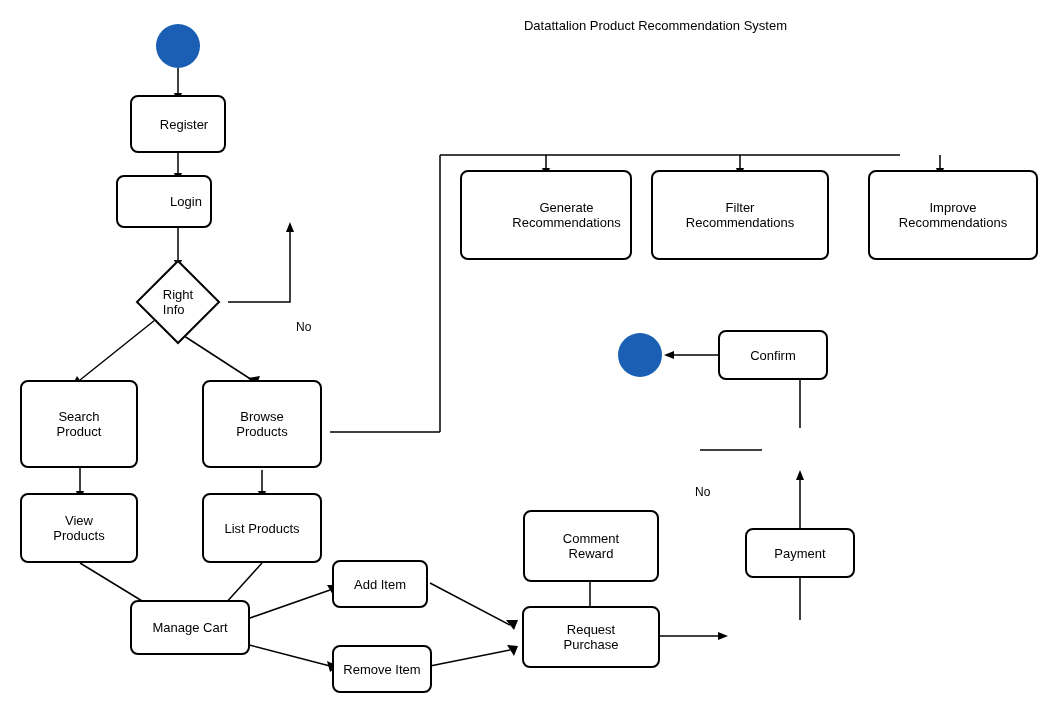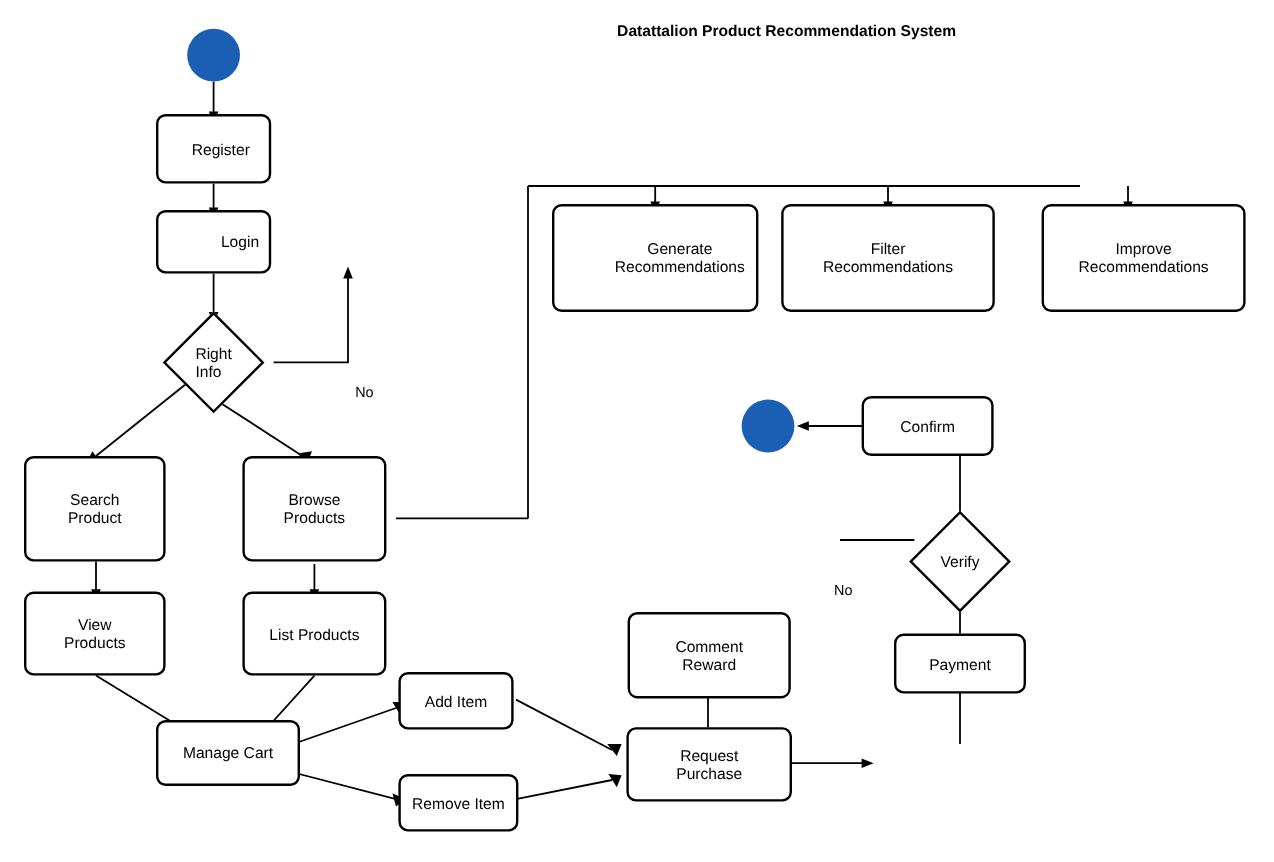--- a/index.html
+++ b/index.html
@@ -16,21 +16,21 @@
       width: 1062px;
       height: 718px;
     }
     .title {
       position: absolute;
       top: 18px;
       left: 280px;
       right: 31px;
       text-align: center;
       font-size: 22px;
-      font-weight: bold;
+      font-weight: normal;
       color: #000;
     }
     
     .node {
       position: absolute;
       display: flex;
       align-items: center;
       justify-content: center;
       text-align: center;
       font-size: 13px;
@@ -178,21 +178,21 @@
   </svg>
 
   <div class="no-label" style="left:296px; top:290px;">No</div>
 
   <div class="no-label" style="left:695px; top:455px;">No</div>
 
   <div class="node circle-node" style="left:156px; top:24px;"></div>
 
   <div class="node rounded-rect" style="left:130px; top:95px; width:96px; height:58px;padding-left:12px;">Register</div>
 
-  <div class="node rounded-rect" style="left:130px; top:175px; width:96px; height:53px;padding-left:44px;">Login</div>
+  <div class="node rounded-rect" style="left:116px; top:175px; width:96px; height:53px;padding-left:44px;">Login</div>
 
   <div class="diamond" style="left:128px; top:262px;">
     <div class="diamond-inner"></div>
     <div class="diamond-label">Right<br>Info</div>
   </div>
 
   <div class="node rounded-rect" style="left:20px; top:380px; width:118px; height:88px;">Search<br>Product</div>
 
   <div class="node rounded-rect" style="left:202px; top:380px; width:120px; height:88px;">Browse<br>Products</div>
 
@@ -209,24 +209,20 @@
   <div class="node rounded-rect" style="left:460px; top:170px; width:172px; height:90px;padding-left:41px;">Generate<br>Recommendations</div>
 
   <div class="node rounded-rect" style="left:651px; top:170px; width:178px; height:90px;">Filter<br>Recommendations</div>
 
   <div class="node rounded-rect" style="left:868px; top:170px; width:170px; height:90px;">Improve<br>Recommendations</div>
 
   <div class="node rounded-rect" style="left:718px; top:330px; width:110px; height:50px;">Confirm</div>
 
   <div class="node circle-node" style="left:618px; top:333px;"></div>
 
-  <div class="diamond" style="left:750px; top:428px;">
-    <div class="diamond-inner"></div>
-    <div class="diamond-label">Verify</div>
-  </div>
 
   <div class="node rounded-rect" style="left:745px; top:528px; width:110px; height:50px;">Payment</div>
 
   <div class="node rounded-rect" style="left:523px; top:510px; width:136px; height:72px;">Comment<br>Reward</div>
 
   <div class="node rounded-rect" style="left:522px; top:606px; width:138px; height:62px;">Request<br>Purchase</div>
 
 
 </div>
 

